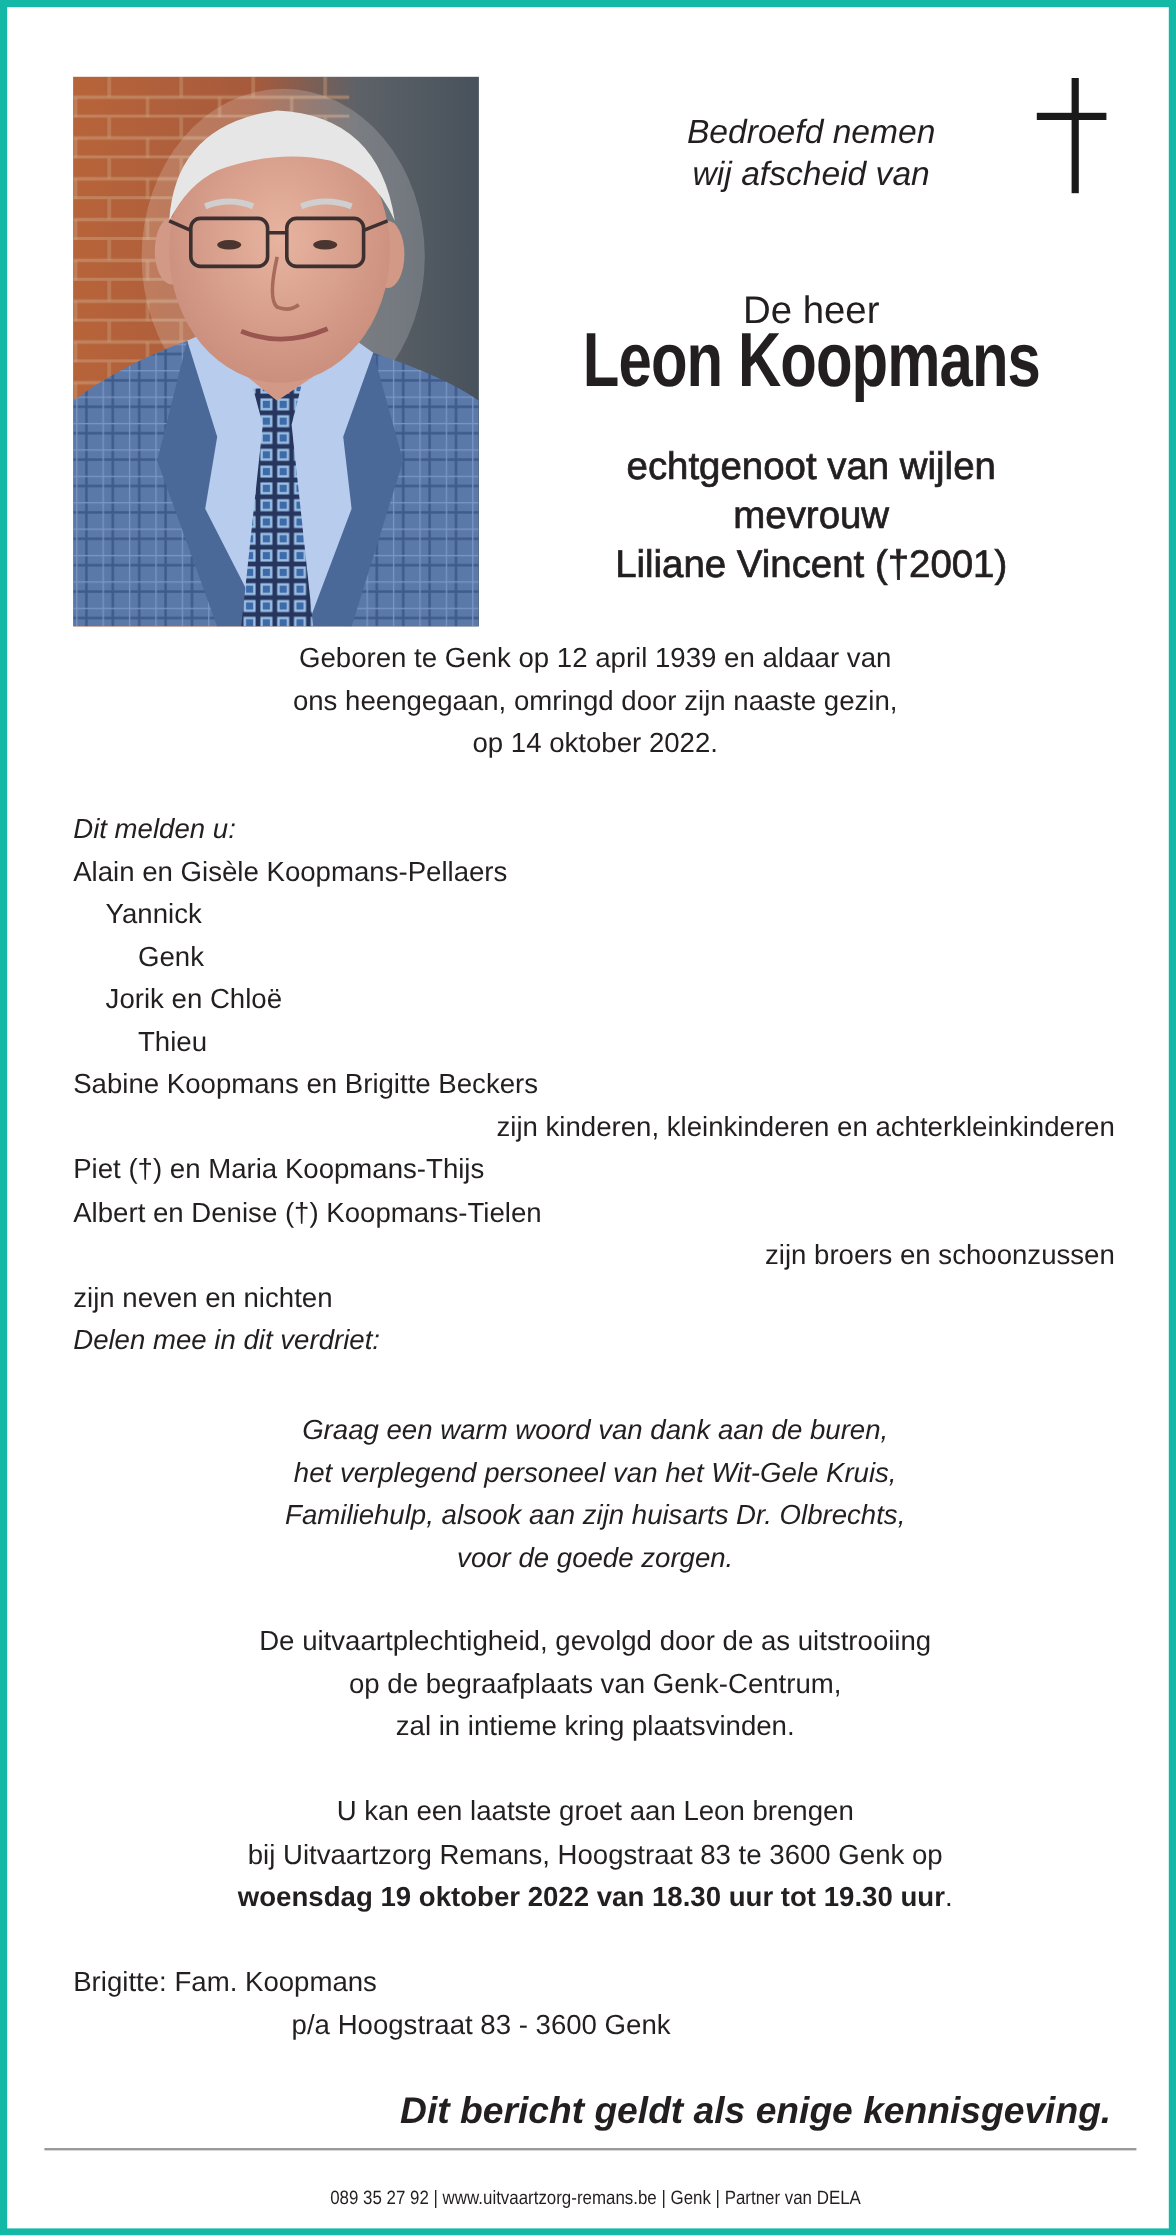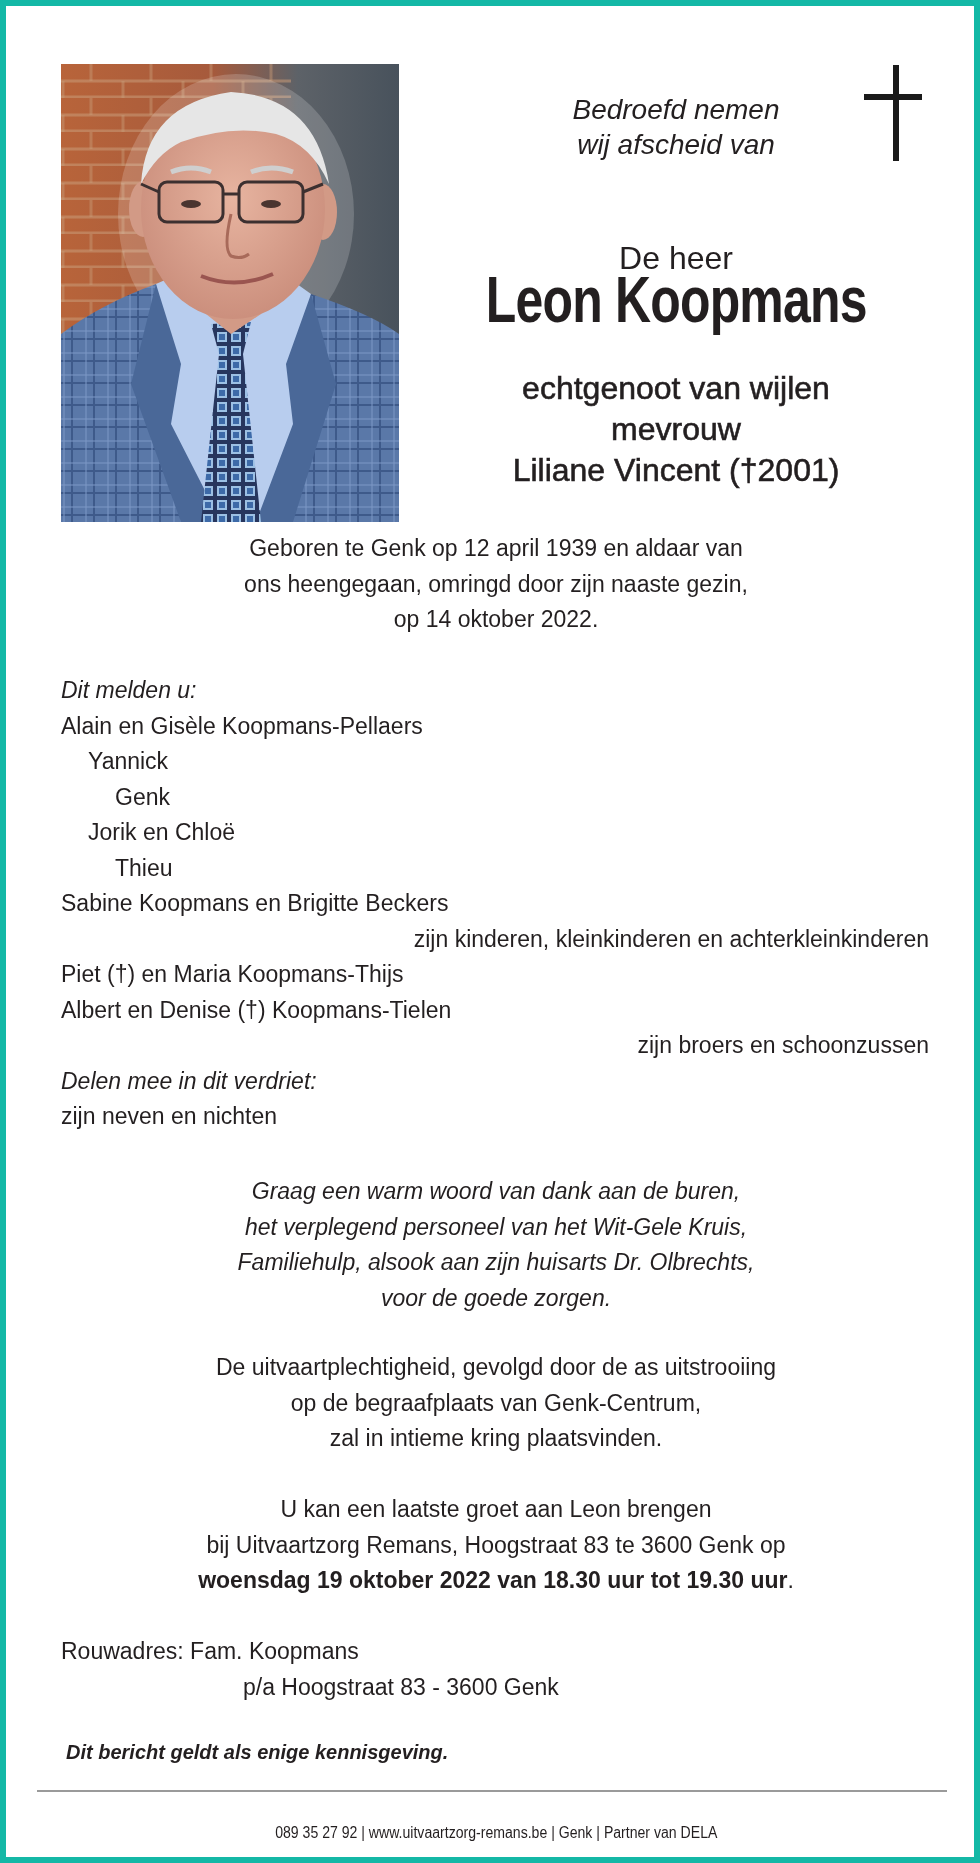--- a/index.html
+++ b/index.html
@@ -57,21 +57,21 @@
     .family .i2 { padding-left: 54px; }
     .family .it { font-style: italic; }
     .family .right { text-align: right; }
 
     .thanks { left: 60px; width: 860px; top: 1168px; text-align: center; font-style: italic; }
     .ceremony { left: 60px; width: 860px; top: 1344px; text-align: center; }
     .visit { left: 40px; width: 900px; top: 1486px; text-align: center; }
     .visit b { font-weight: bold; }
     .address { left: 55px; width: 868px; top: 1628px; }
     .address .line2 { padding-left: 182px; }
-    .notice { left: 60px; width: 860px; top: 1735px; text-align: left; font-weight: bold; font-style: italic; font-size: 20px; }
+    .notice { left: 60px; width: 860px; top: 1735px; text-align: right; font-weight: bold; font-style: italic; font-size: 31px; }
 
     
     .rule { left: 31px; top: 1784px; width: 910px; height: 2px; background: #9a9a9a; }
     .ft-name { left: 60px; width: 860px; top: 1868px; text-align: center; font-weight: bold; font-size: 19px; line-height: 22px; margin-top: 20px; }
     .ft-name span, .ft-info span.sq { display: inline-block; transform: scaleX(0.88); }
     .ft-info { left: 40px; width: 900px; top: 1817px; text-align: center; font-size: 16px; line-height: 20px; }
   </style>
 </head>
 <body>
 
@@ -184,22 +184,22 @@
     <div class="row">Alain en Gisèle Koopmans-Pellaers</div>
     <div class="row i1">Yannick</div>
     <div class="row i2">Genk</div>
     <div class="row i1">Jorik en Chloë</div>
     <div class="row i2">Thieu</div>
     <div class="row">Sabine Koopmans en Brigitte Beckers</div>
     <div class="row right">zijn kinderen, kleinkinderen en achterkleinkinderen</div>
     <div class="row">Piet (†) en Maria Koopmans-Thijs</div>
     <div class="row">Albert en Denise (†) Koopmans-Tielen</div>
     <div class="row right">zijn broers en schoonzussen</div>
+    <div class="row">zijn neven en nichten</div>
     <div class="row it">Delen mee in dit verdriet:</div>
-    <div class="row">zijn neven en nichten</div>
   </div>
 
   <div class="abs body-text thanks">
     <div>Graag een warm woord van dank aan de buren,</div>
     <div>het verplegend personeel van het Wit-Gele Kruis,</div>
     <div>Familiehulp, alsook aan zijn huisarts Dr. Olbrechts,</div>
     <div>voor de goede zorgen.</div>
   </div>
 
   <div class="abs body-text ceremony">
@@ -208,21 +208,21 @@
     <div>zal in intieme kring plaatsvinden.</div>
   </div>
 
   <div class="abs body-text visit">
     <div>U kan een laatste groet aan Leon brengen</div>
     <div>bij Uitvaartzorg Remans, Hoogstraat 83 te 3600 Genk op</div>
     <div><b>woensdag 19 oktober 2022 van 18.30 uur tot 19.30 uur</b><span>.</span></div>
   </div>
 
   <div class="abs body-text address">
-    <div>Rouwadres: Fam. Koopmans</div>
+    <div>Brigitte: Fam. Koopmans</div>
     <div class="line2">p/a Hoogstraat 83 - 3600 Genk</div>
   </div>
 
   <div class="abs notice">Dit bericht geldt als enige kennisgeving.</div>
 
   <div class="abs rule"></div>
   <div class="abs ft-name">
     <span>Uitvaartzorg Remans</span>
   </div>
   <div class="abs ft-info">

